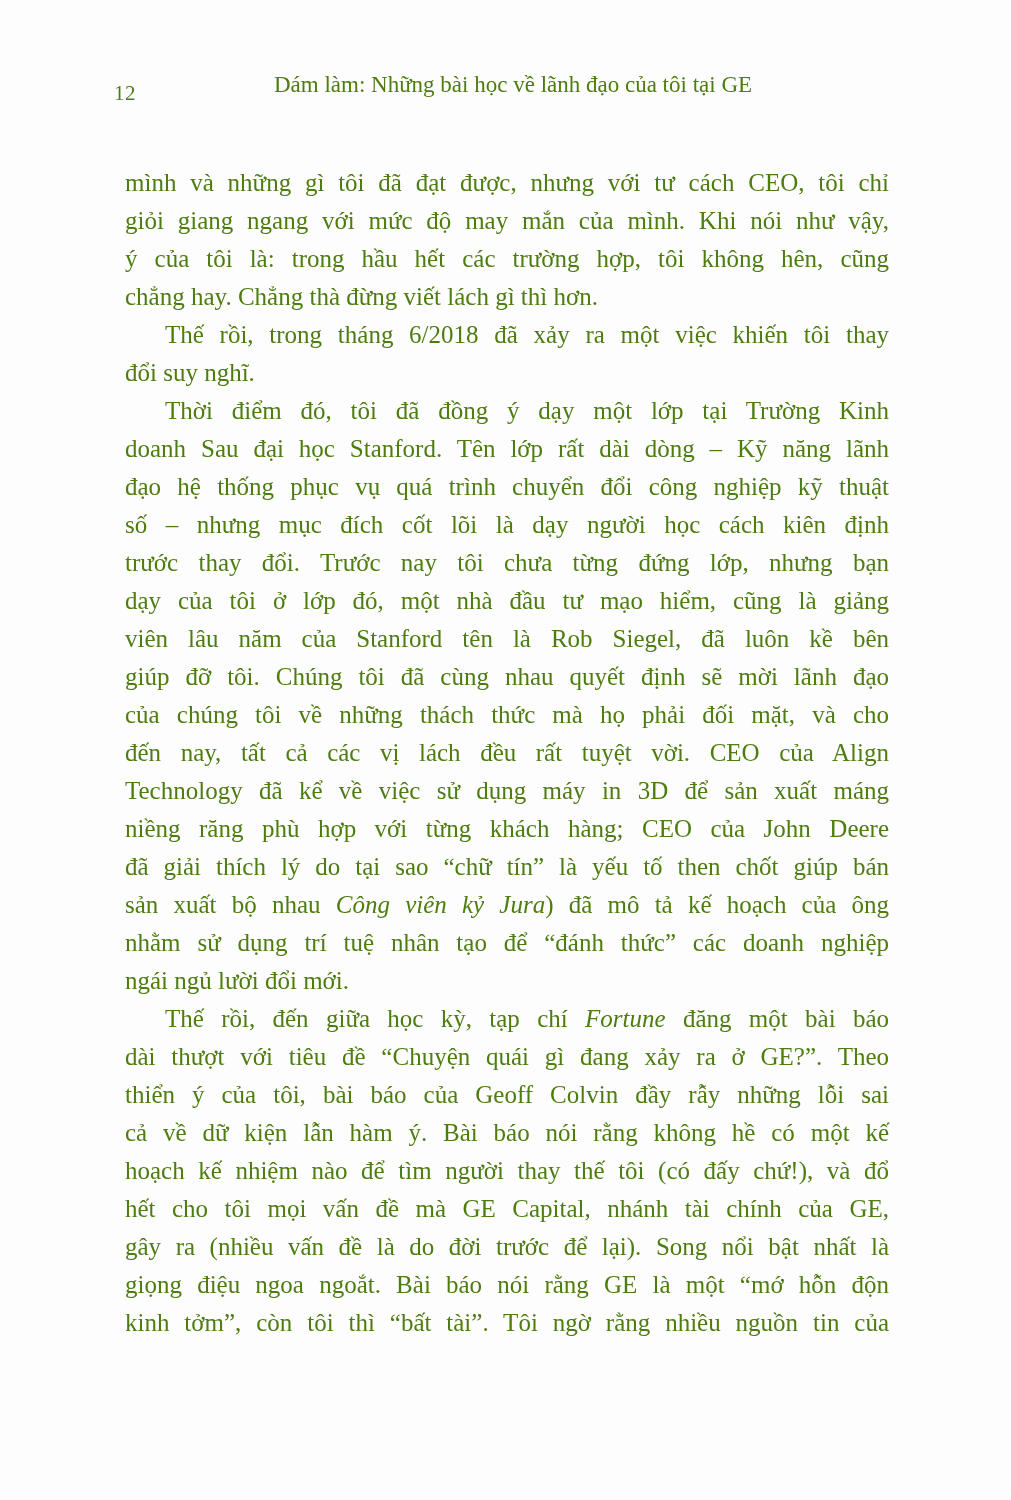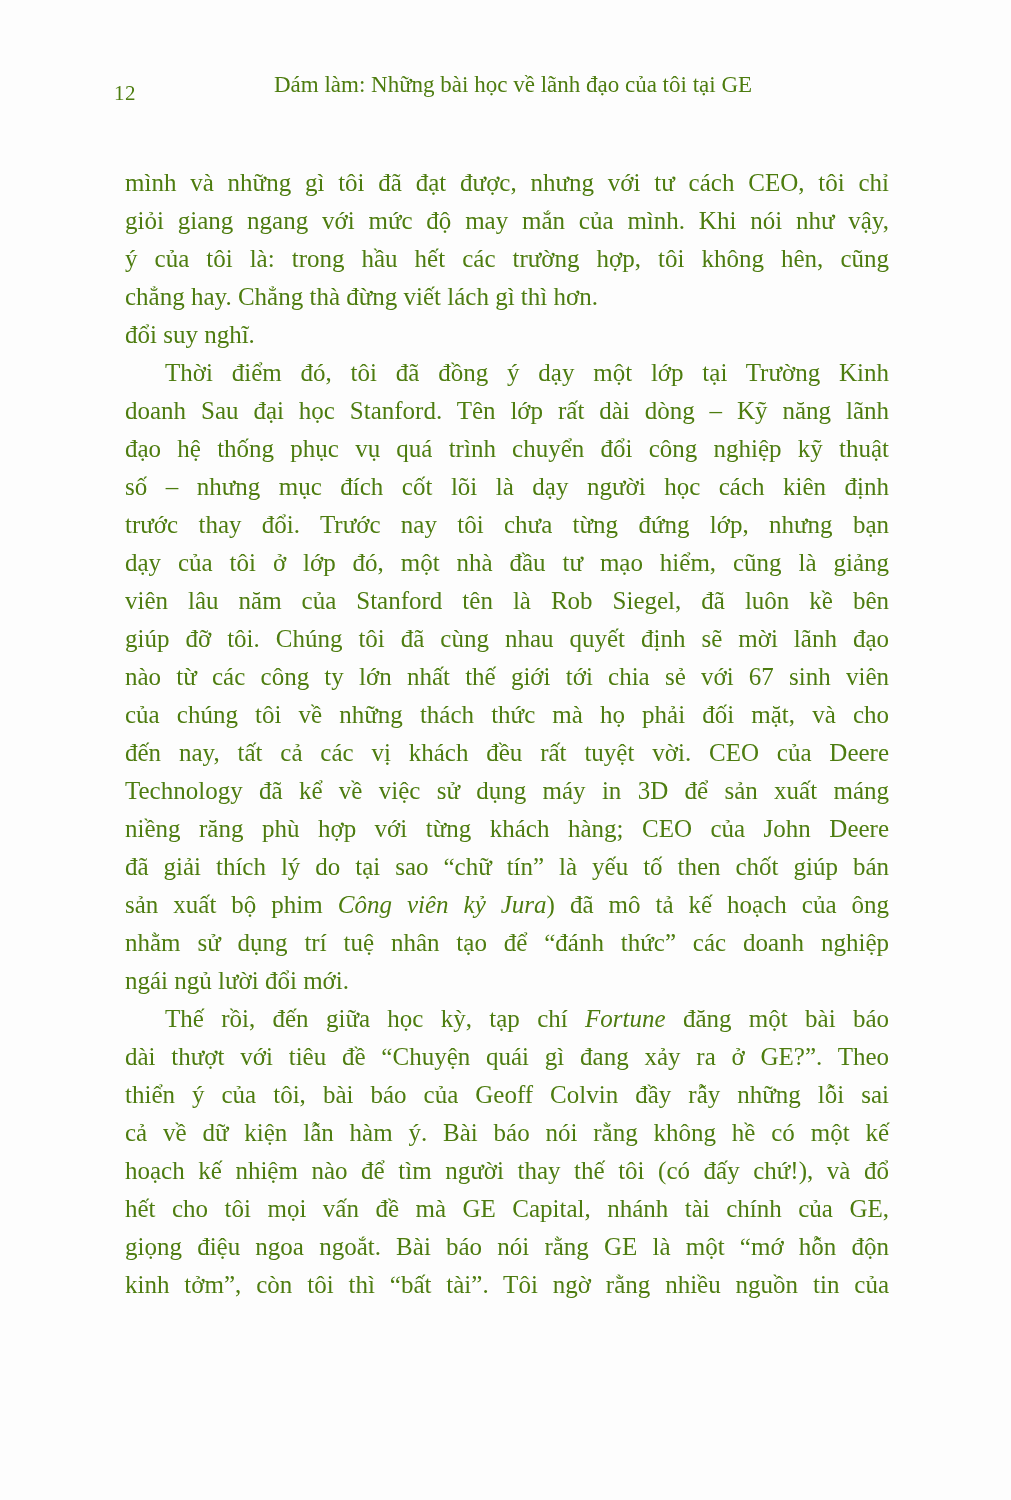--- a/index.html
+++ b/index.html
@@ -68,45 +68,46 @@
   </header>
 
   <main class="body-text" id="body-text">
       <div class="paragraph">
         <div class="line"><span>mình và những gì tôi đã đạt được, nhưng với tư cách CEO, tôi chỉ</span></div>
         <div class="line"><span>giỏi giang ngang với mức độ may mắn của mình. Khi nói như vậy,</span></div>
         <div class="line"><span>ý của tôi là: trong hầu hết các trường hợp, tôi không hên, cũng</span></div>
         <div class="line last"><span>chẳng hay. Chẳng thà đừng viết lách gì thì hơn.</span></div>
       </div>
       <div class="paragraph">
+        <div class="line indent"><span>Thế rồi, trong tháng 6/2018 đã xảy ra một việc khiến tôi thay</span></div>
         <div class="line last"><span>đổi suy nghĩ.</span></div>
       </div>
       <div class="paragraph">
         <div class="line indent"><span>Thời điểm đó, tôi đã đồng ý dạy một lớp tại Trường Kinh</span></div>
         <div class="line"><span>doanh Sau đại học Stanford. Tên lớp rất dài dòng – Kỹ năng lãnh</span></div>
         <div class="line"><span>đạo hệ thống phục vụ quá trình chuyển đổi công nghiệp kỹ thuật</span></div>
         <div class="line"><span>số – nhưng mục đích cốt lõi là dạy người học cách kiên định</span></div>
         <div class="line"><span>trước thay đổi. Trước nay tôi chưa từng đứng lớp, nhưng bạn</span></div>
         <div class="line"><span>dạy của tôi ở lớp đó, một nhà đầu tư mạo hiểm, cũng là giảng</span></div>
         <div class="line"><span>viên lâu năm của Stanford tên là Rob Siegel, đã luôn kề bên</span></div>
         <div class="line"><span>giúp đỡ tôi. Chúng tôi đã cùng nhau quyết định sẽ mời lãnh đạo</span></div>
-        <div class="line"><span>nào từ các công ty lớn nhất thế giới tới chia sẻ với 67 sinh viên</span></div>
         <div class="line"><span>của chúng tôi về những thách thức mà họ phải đối mặt, và cho</span></div>
-        <div class="line"><span>đến nay, tất cả các vị khách đều rất tuyệt vời. CEO của Deere</span></div>
+        <div class="line"><span>đến nay, tất cả các vị lách đều rất tuyệt vời. CEO của Align</span></div>
         <div class="line"><span>Technology đã kể về việc sử dụng máy in 3D để sản xuất máng</span></div>
         <div class="line"><span>niềng răng phù hợp với từng khách hàng; CEO của John Deere</span></div>
         <div class="line"><span>đã giải thích lý do tại sao “chữ tín” là yếu tố then chốt giúp bán</span></div>
-        <div class="line"><span>sản xuất bộ phim </span><em>Công viên kỷ Jura</em><span>) đã mô tả kế hoạch của ông</span></div>
+        <div class="line"><span>sản xuất bộ nhau </span><em>Công viên kỷ Jura</em><span>) đã mô tả kế hoạch của ông</span></div>
         <div class="line"><span>nhằm sử dụng trí tuệ nhân tạo để “đánh thức” các doanh nghiệp</span></div>
         <div class="line last"><span>ngái ngủ lười đổi mới.</span></div>
       </div>
       <div class="paragraph">
         <div class="line indent"><span>Thế rồi, đến giữa học kỳ, tạp chí </span><em>Fortune</em><span> đăng một bài báo</span></div>
         <div class="line"><span>dài thượt với tiêu đề “Chuyện quái gì đang xảy ra ở GE?”. Theo</span></div>
         <div class="line"><span>thiển ý của tôi, bài báo của Geoff Colvin đầy rẫy những lỗi sai</span></div>
         <div class="line"><span>cả về dữ kiện lẫn hàm ý. Bài báo nói rằng không hề có một kế</span></div>
         <div class="line"><span>hoạch kế nhiệm nào để tìm người thay thế tôi (có đấy chứ!), và đổ</span></div>
         <div class="line"><span>hết cho tôi mọi vấn đề mà GE Capital, nhánh tài chính của GE,</span></div>
+        <div class="line"><span>gây ra (nhiều vấn đề là do đời trước để lại). Song nổi bật nhất là</span></div>
         <div class="line"><span>giọng điệu ngoa ngoắt. Bài báo nói rằng GE là một “mớ hỗn độn</span></div>
         <div class="line"><span>kinh tởm”, còn tôi thì “bất tài”. Tôi ngờ rằng nhiều nguồn tin của</span></div>
       </div>
     </main>
 </div>
 
 </body></html>

